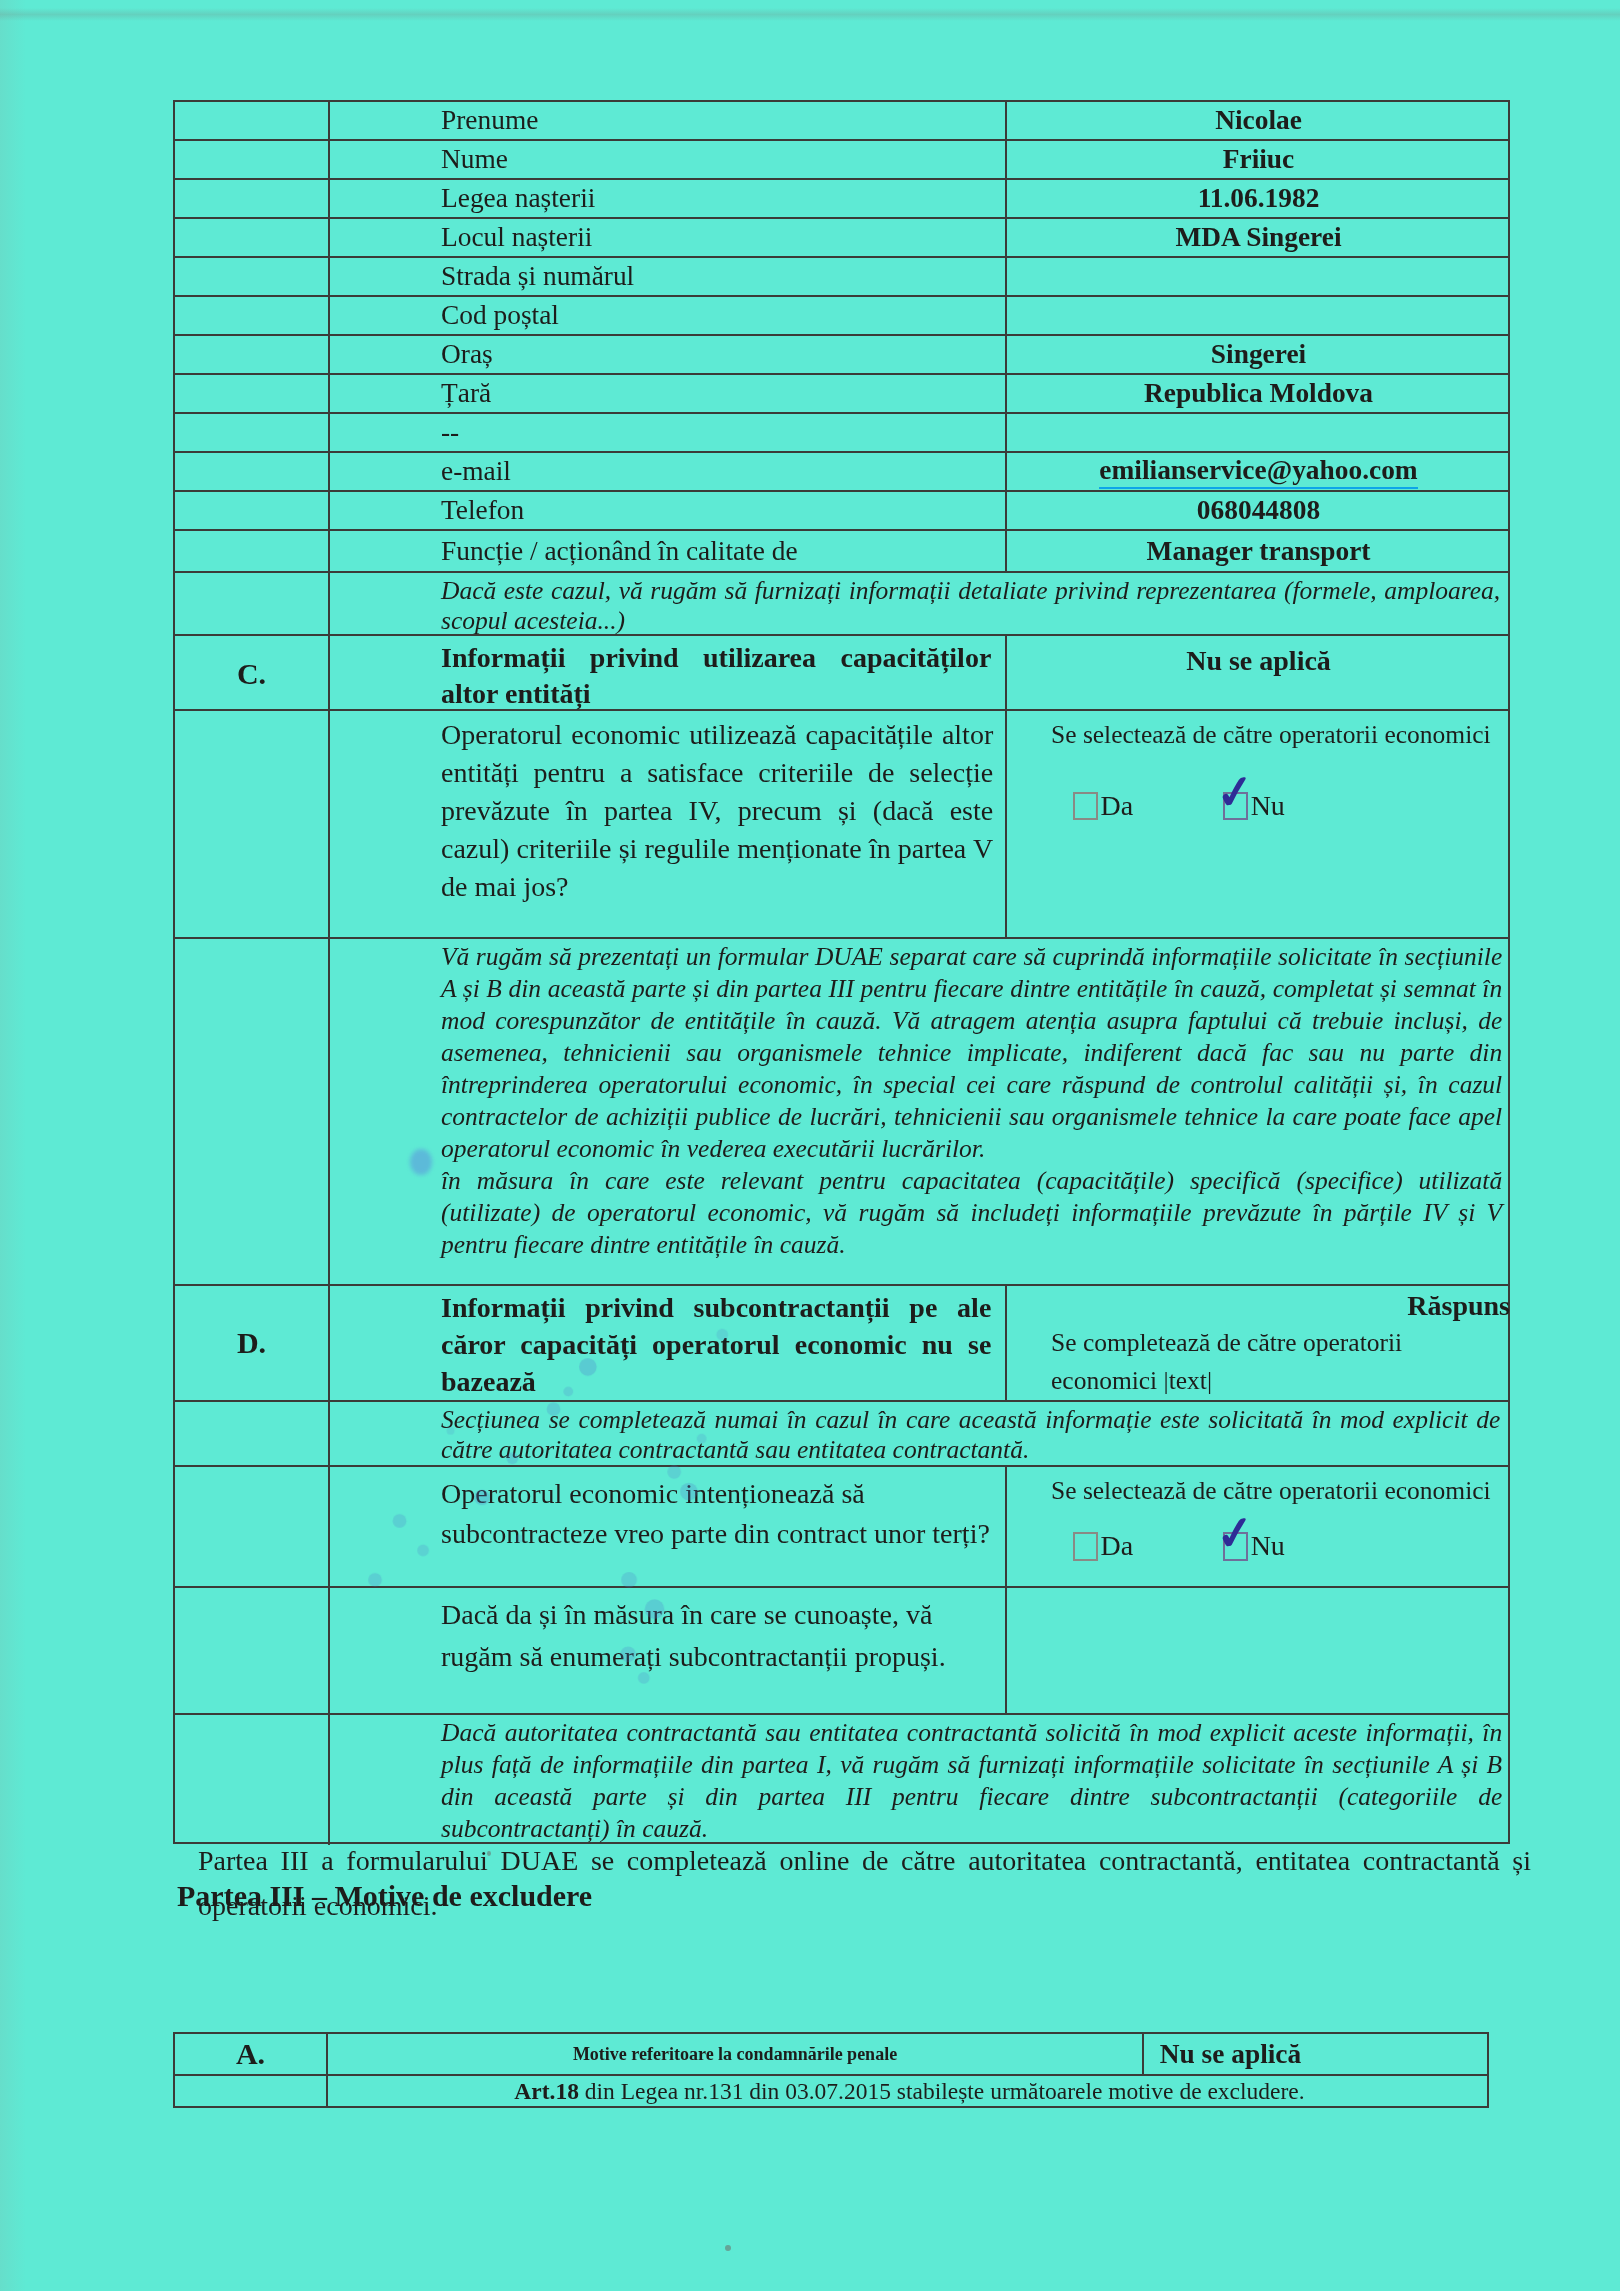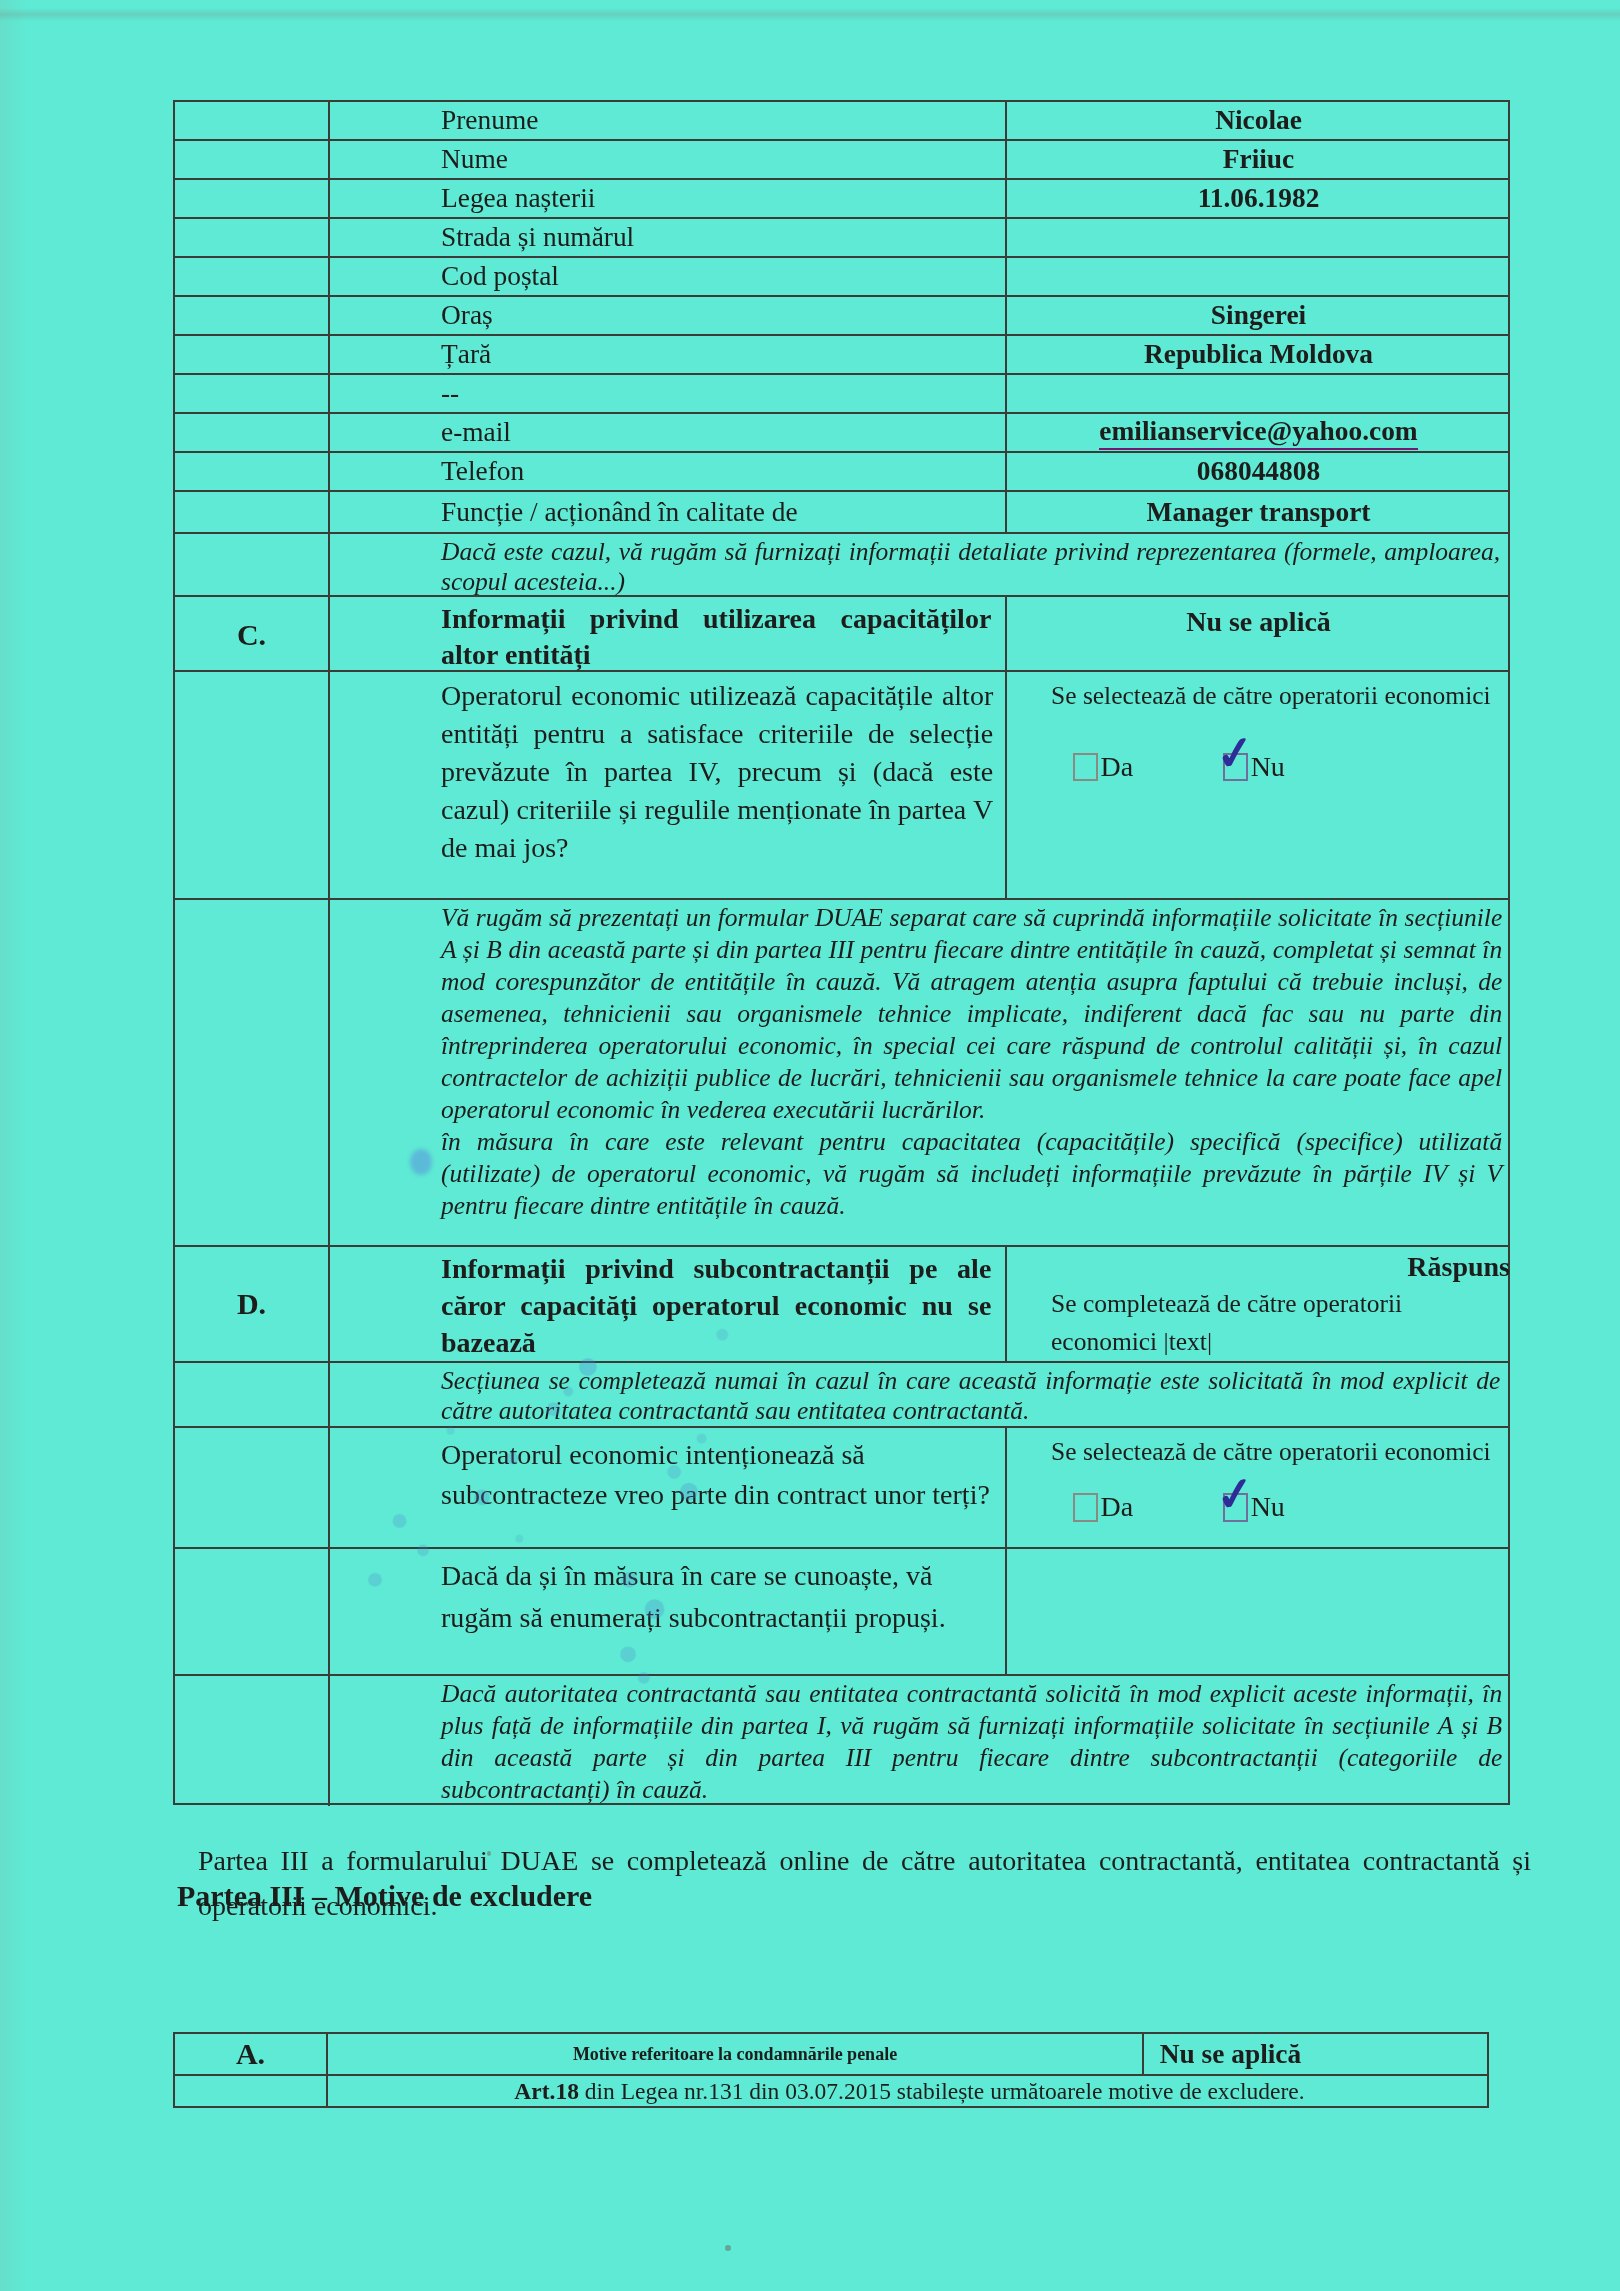--- a/index.html
+++ b/index.html
@@ -27,21 +27,21 @@
   .c1{border-right:2px solid #3b3b38;display:flex;align-items:center;justify-content:center;
       font-weight:bold;font-size:30px;}
   .c2{border-right:2px solid #3b3b38;}
   .c3{}
   .r40{height:39px}.r43{height:42px}.rnote1{height:63px}.rchead{height:75px}
   .rcq{height:228px}.rbig{height:347px}.rdhead{height:116px}.rsect{height:65px}
   .rq2{height:121px}.rdaca{height:127px}.rnote2{height:127px}
 
   .lbl{display:flex;align-items:center;padding-left:111px;font-size:27.4px;}
   .val{display:flex;align-items:center;justify-content:center;font-weight:bold;font-size:27.4px;text-align:center;}
-  .val .link{border-bottom:2px solid #701a75;padding-bottom:1px;}
+  .val .link{border-bottom:2px solid #0ea5e9;padding-bottom:1px;}
 
   .note{font-style:italic;font-size:25.5px;line-height:30px;padding:2.9px 9.8px 0 111px;text-align:justify;}
   .bignote{font-style:italic;font-size:25.5px;line-height:32px;padding:2px 7.8px 0 111px;text-align:justify;}
   .bignote p{margin:0;}
 
   .headtxt{font-weight:bold;font-size:28px;line-height:36px;padding:3.9px 13.7px 0 111px;text-align:justify;}
   .dheadtxt{font-weight:bold;font-size:28px;line-height:37px;padding:2.9px 13.7px 0 111px;text-align:justify;font-family:Liberation Serif, serif;}
   .qtxt{font-size:28px;line-height:38px;padding:4.9px 11.8px 0 111px;text-align:justify;}
   .q2txt{font-size:28px;line-height:40px;padding:6.9px 11.8px 0 111px;}
   .dacatxt{font-size:28px;line-height:42px;padding:5.9px 11.8px 0 111px;}
@@ -95,20 +95,25 @@
     </div>
     <div class="row r40">
       <div class="c1"></div>
       <div class="c2 lbl">Nume</div>
       <div class="c3 val">Friiuc</div>
     </div>
     <div class="row r40">
       <div class="c1"></div>
       <div class="c2 lbl">Legea nașterii</div>
       <div class="c3 val">11.06.1982</div>
+    </div>
+    <div class="row r40">
+      <div class="c1"></div>
+      <div class="c2 lbl">Locul nașterii</div>
+      <div class="c3 val">MDA Singerei</div>
     </div>
     <div class="row r40">
       <div class="c1"></div>
       <div class="c2 lbl">Strada și numărul</div>
       <div class="c3 val"></div>
     </div>
     <div class="row r40">
       <div class="c1"></div>
       <div class="c2 lbl">Cod poștal</div>
       <div class="c3 val"></div>

